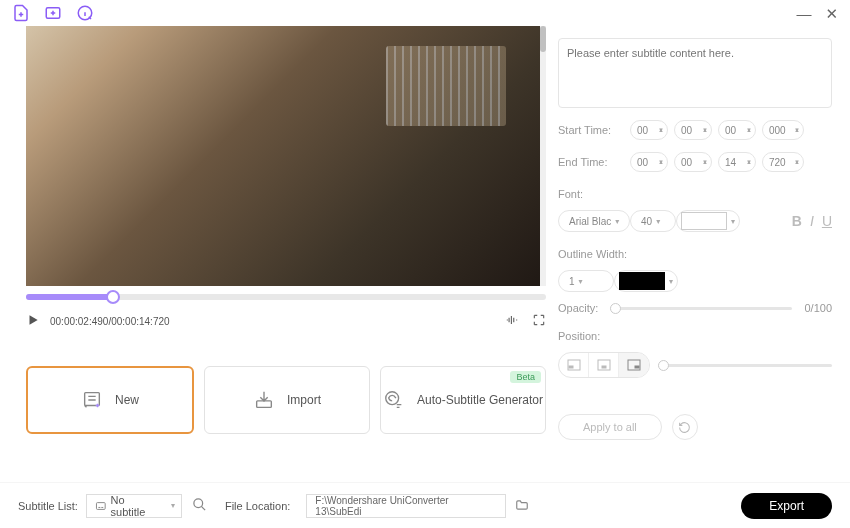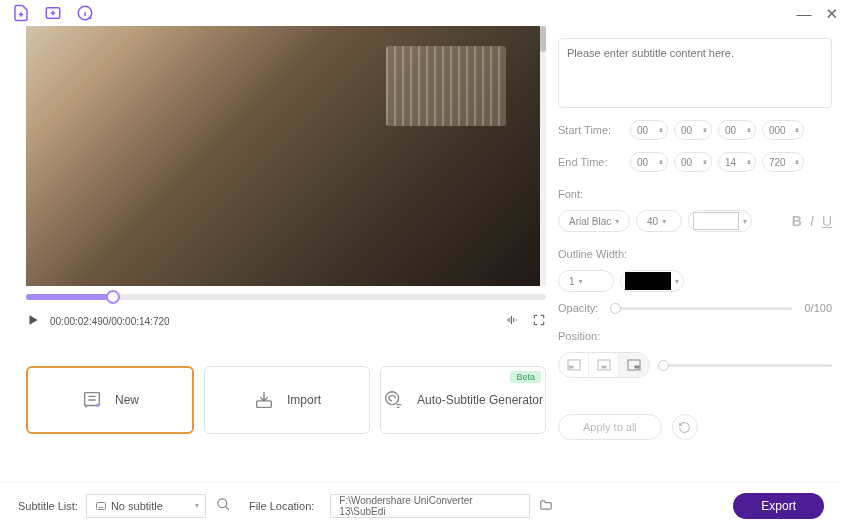--- a/index.html
+++ b/index.html
@@ -39,21 +39,21 @@
 .subtitle-box textarea { width: 100%; height: 100%; border: none; resize: none; outline: none; font-size: 11px; color: #999; font-family: inherit; }
 
 .time-row { display: flex; align-items: center; margin-top: 12px; }
 .time-row .label { width: 72px; }
 .spinners { display: flex; gap: 6px; }
 .spinner { width: 38px; height: 20px; border: 1px solid #e5e5e5; border-radius: 10px; display: flex; align-items: center; justify-content: space-between; padding: 0 3px 0 6px; font-size: 10px; color: #888; }
 .spinner:last-child { width: 42px; }
 .spinner-arrows { display: flex; flex-direction: column; line-height: 0; font-size: 6px; color: #aaa; }
 
 .section-label { margin-top: 16px; display: block; }
-.font-row { display: flex; gap: 6px; align-items: center; margin-top: 10px; }
+.font-row { display: flex; align-items: center; margin-top: 10px; }
 .select-pill { height: 22px; border: 1px solid #e5e5e5; border-radius: 11px; display: flex; align-items: center; padding: 0 6px 0 10px; font-size: 10px; color: #888; gap: 4px; }
 .caret { font-size: 8px; color: #aaa; }
 .color-swatch-box { width: 46px; height: 18px; border: 1px solid #ccc; background: #fff; }
 .color-swatch-black { width: 46px; height: 18px; background: #000; }
 .style-btns { margin-left: auto; display: flex; gap: 8px; color: #bbb; font-size: 14px; }
 .style-b { font-weight: bold; }
 .style-i { font-style: italic; }
 .style-u { text-decoration: underline; }
 
 .slider-row { display: flex; align-items: center; gap: 12px; margin-top: 10px; }
@@ -63,29 +63,29 @@
 .pos-row { display: flex; align-items: center; gap: 8px; margin-top: 10px; }
 .pos-group { display: flex; border: 1px solid #e5e5e5; border-radius: 14px; height: 26px; overflow: hidden; }
 .pos-btn { width: 30px; display: flex; align-items: center; justify-content: center; color: #bbb; border-right: 1px solid #eee; }
 .pos-btn:last-child { border-right: none; }
 .pos-btn.active { background: #f5f5f5; color: #888; }
 
 .apply-row { display: flex; gap: 10px; align-items: center; margin-top: 36px; }
 .apply-btn { height: 26px; border: 1px solid #e5e5e5; border-radius: 13px; padding: 0 24px; font-size: 11px; color: #bbb; background: #fff; }
 .refresh-btn { width: 26px; height: 26px; border: 1px solid #e5e5e5; border-radius: 50%; display: flex; align-items: center; justify-content: center; color: #bbb; }
 
-.footer { position: absolute; bottom: 0; left: 0; right: 8px; height: 46px; display: flex; align-items: center; padding: 0 18px; font-size: 11px; color: #555; border-top: 1px solid #f5f5f5; }
+.footer { position: absolute; bottom: 0; left: 0; right: 0; height: 46px; display: flex; align-items: center; padding: 0 18px; font-size: 11px; color: #555; border-top: 1px solid #f5f5f5; }
 .footer .label { margin-right: 8px; }
 .footer-select { height: 24px; border: 1px solid #ddd; padding: 0 20px 0 8px; font-size: 11px; color: #555; position: relative; background: #fff; display: inline-flex; align-items: center; }
 .footer-select .caret { position: absolute; right: 6px; }
 .footer-search { margin: 0 18px 0 10px; color: #888; }
 .footer-loc { font-size: 11px; }
 .footer-path { border: 1px solid #ddd; height: 24px; padding: 11px 8px; font-size: 10px; display: inline-flex; align-items: center; margin: 0 8px; width: 200px; color: #666; }
 .folder-icon { color: #888; }
-.export-btn { margin-left: auto; height: 26px; background: #4c1d95; color: #fff; border: none; border-radius: 13px; padding: 0 28px; font-size: 12px; cursor: pointer; }
+.export-btn { margin-left: auto; height: 26px; background: #000000; color: #fff; border: none; border-radius: 13px; padding: 0 28px; font-size: 12px; cursor: pointer; }
 </style>
 </head>
 <body>
 
 <div class="titlebar">
   <div class="tb-left">
     <span class="tb-icon">
       <svg width="18" height="18" viewBox="0 0 24 24" fill="none" stroke="currentColor" stroke-width="2">
           <path d="M14 2H6a2 2 0 0 0-2 2v16a2 2 0 0 0 2 2h12a2 2 0 0 0 2-2V8l-6-6z"></path>
           <path d="M12 11v6M9 14h6"></path>
@@ -301,21 +301,21 @@
         <svg width="13" height="13" viewBox="0 0 24 24" fill="none" stroke="currentColor" stroke-width="2">
             <path d="M3 12a9 9 0 1 0 3-6.7L3 8M3 3v5h5"></path>
           </svg>
       </div>
     </div>
   </div>
 </div>
 
 <div class="footer">
   <span class="label">Subtitle List:</span>
-  <div class="footer-select" style="width:120px">
+  <div class="footer-select" style="width:96px">
     <svg width="12" height="12" viewBox="0 0 24 24" fill="none" stroke="#888" stroke-width="2" style="margin-right:4px">
         <rect x="3" y="5" width="18" height="14" rx="2"></rect>
         <path d="M7 15h4M13 15h4"></path>
       </svg>
     <span>No subtitle</span>
     <span class="caret">▾</span>
   </div>
   <span class="footer-search">
     <svg width="15" height="15" viewBox="0 0 24 24" fill="none" stroke="currentColor" stroke-width="2">
         <circle cx="10" cy="10" r="7"></circle>

